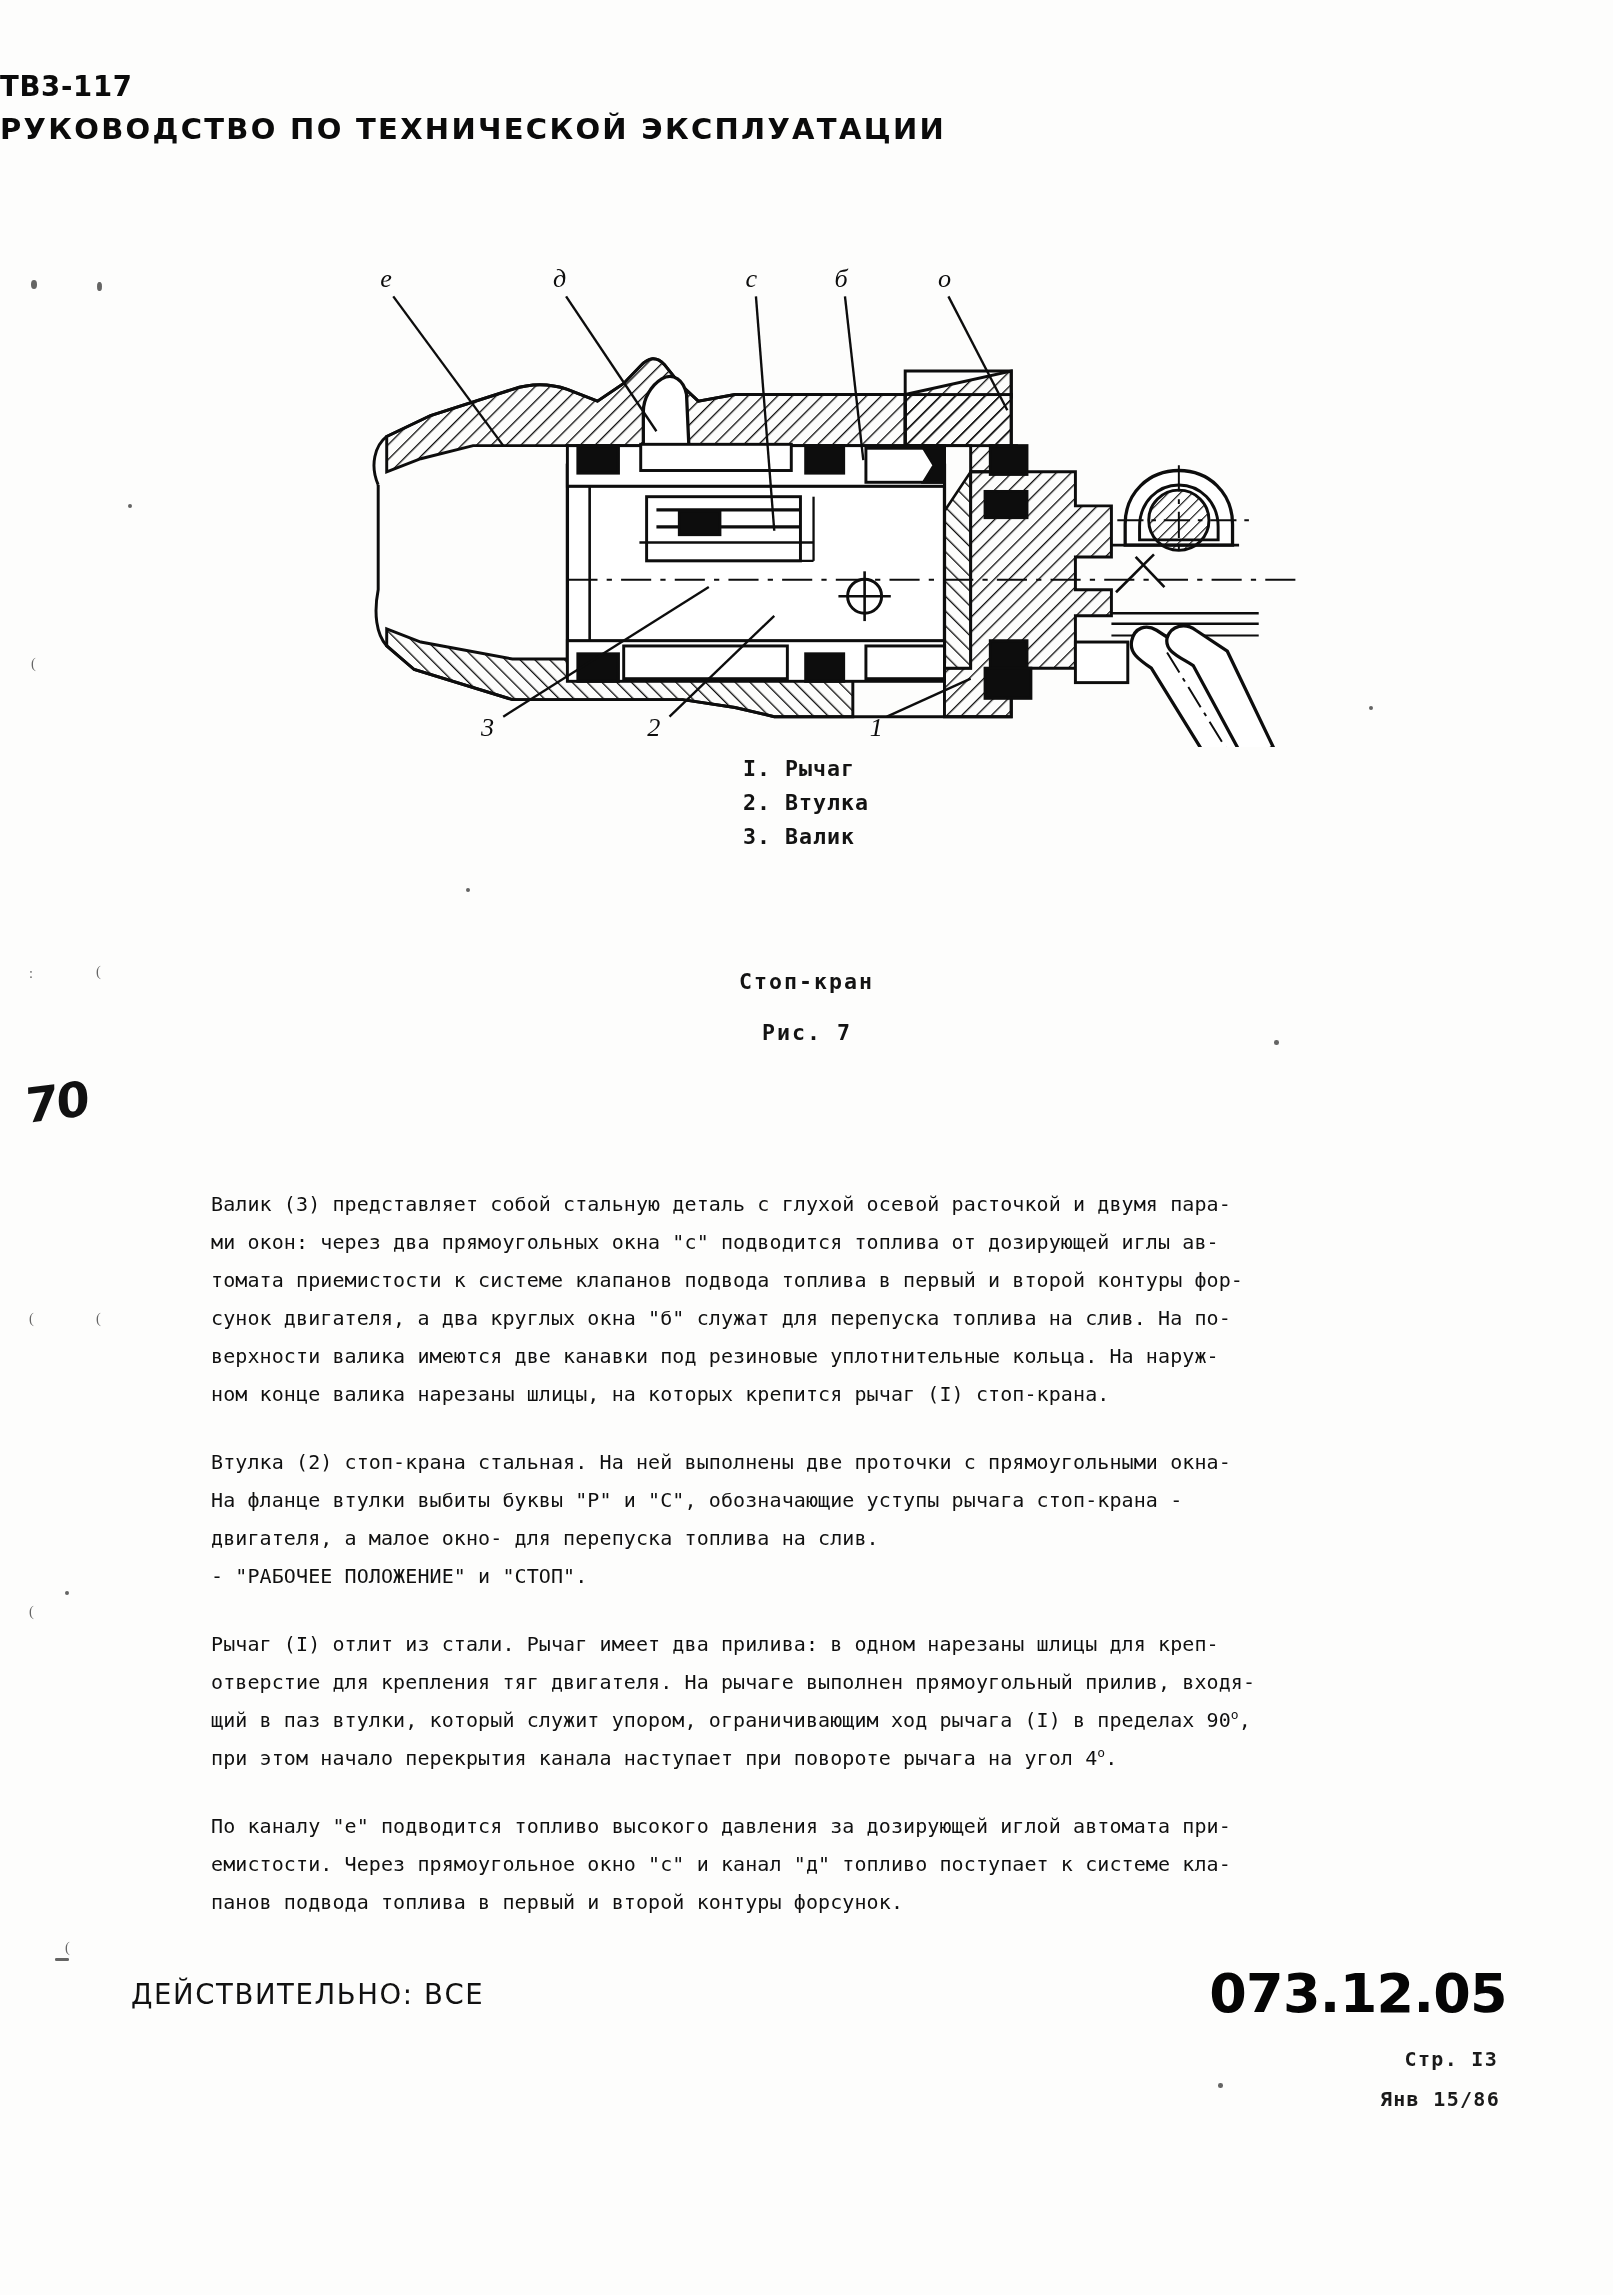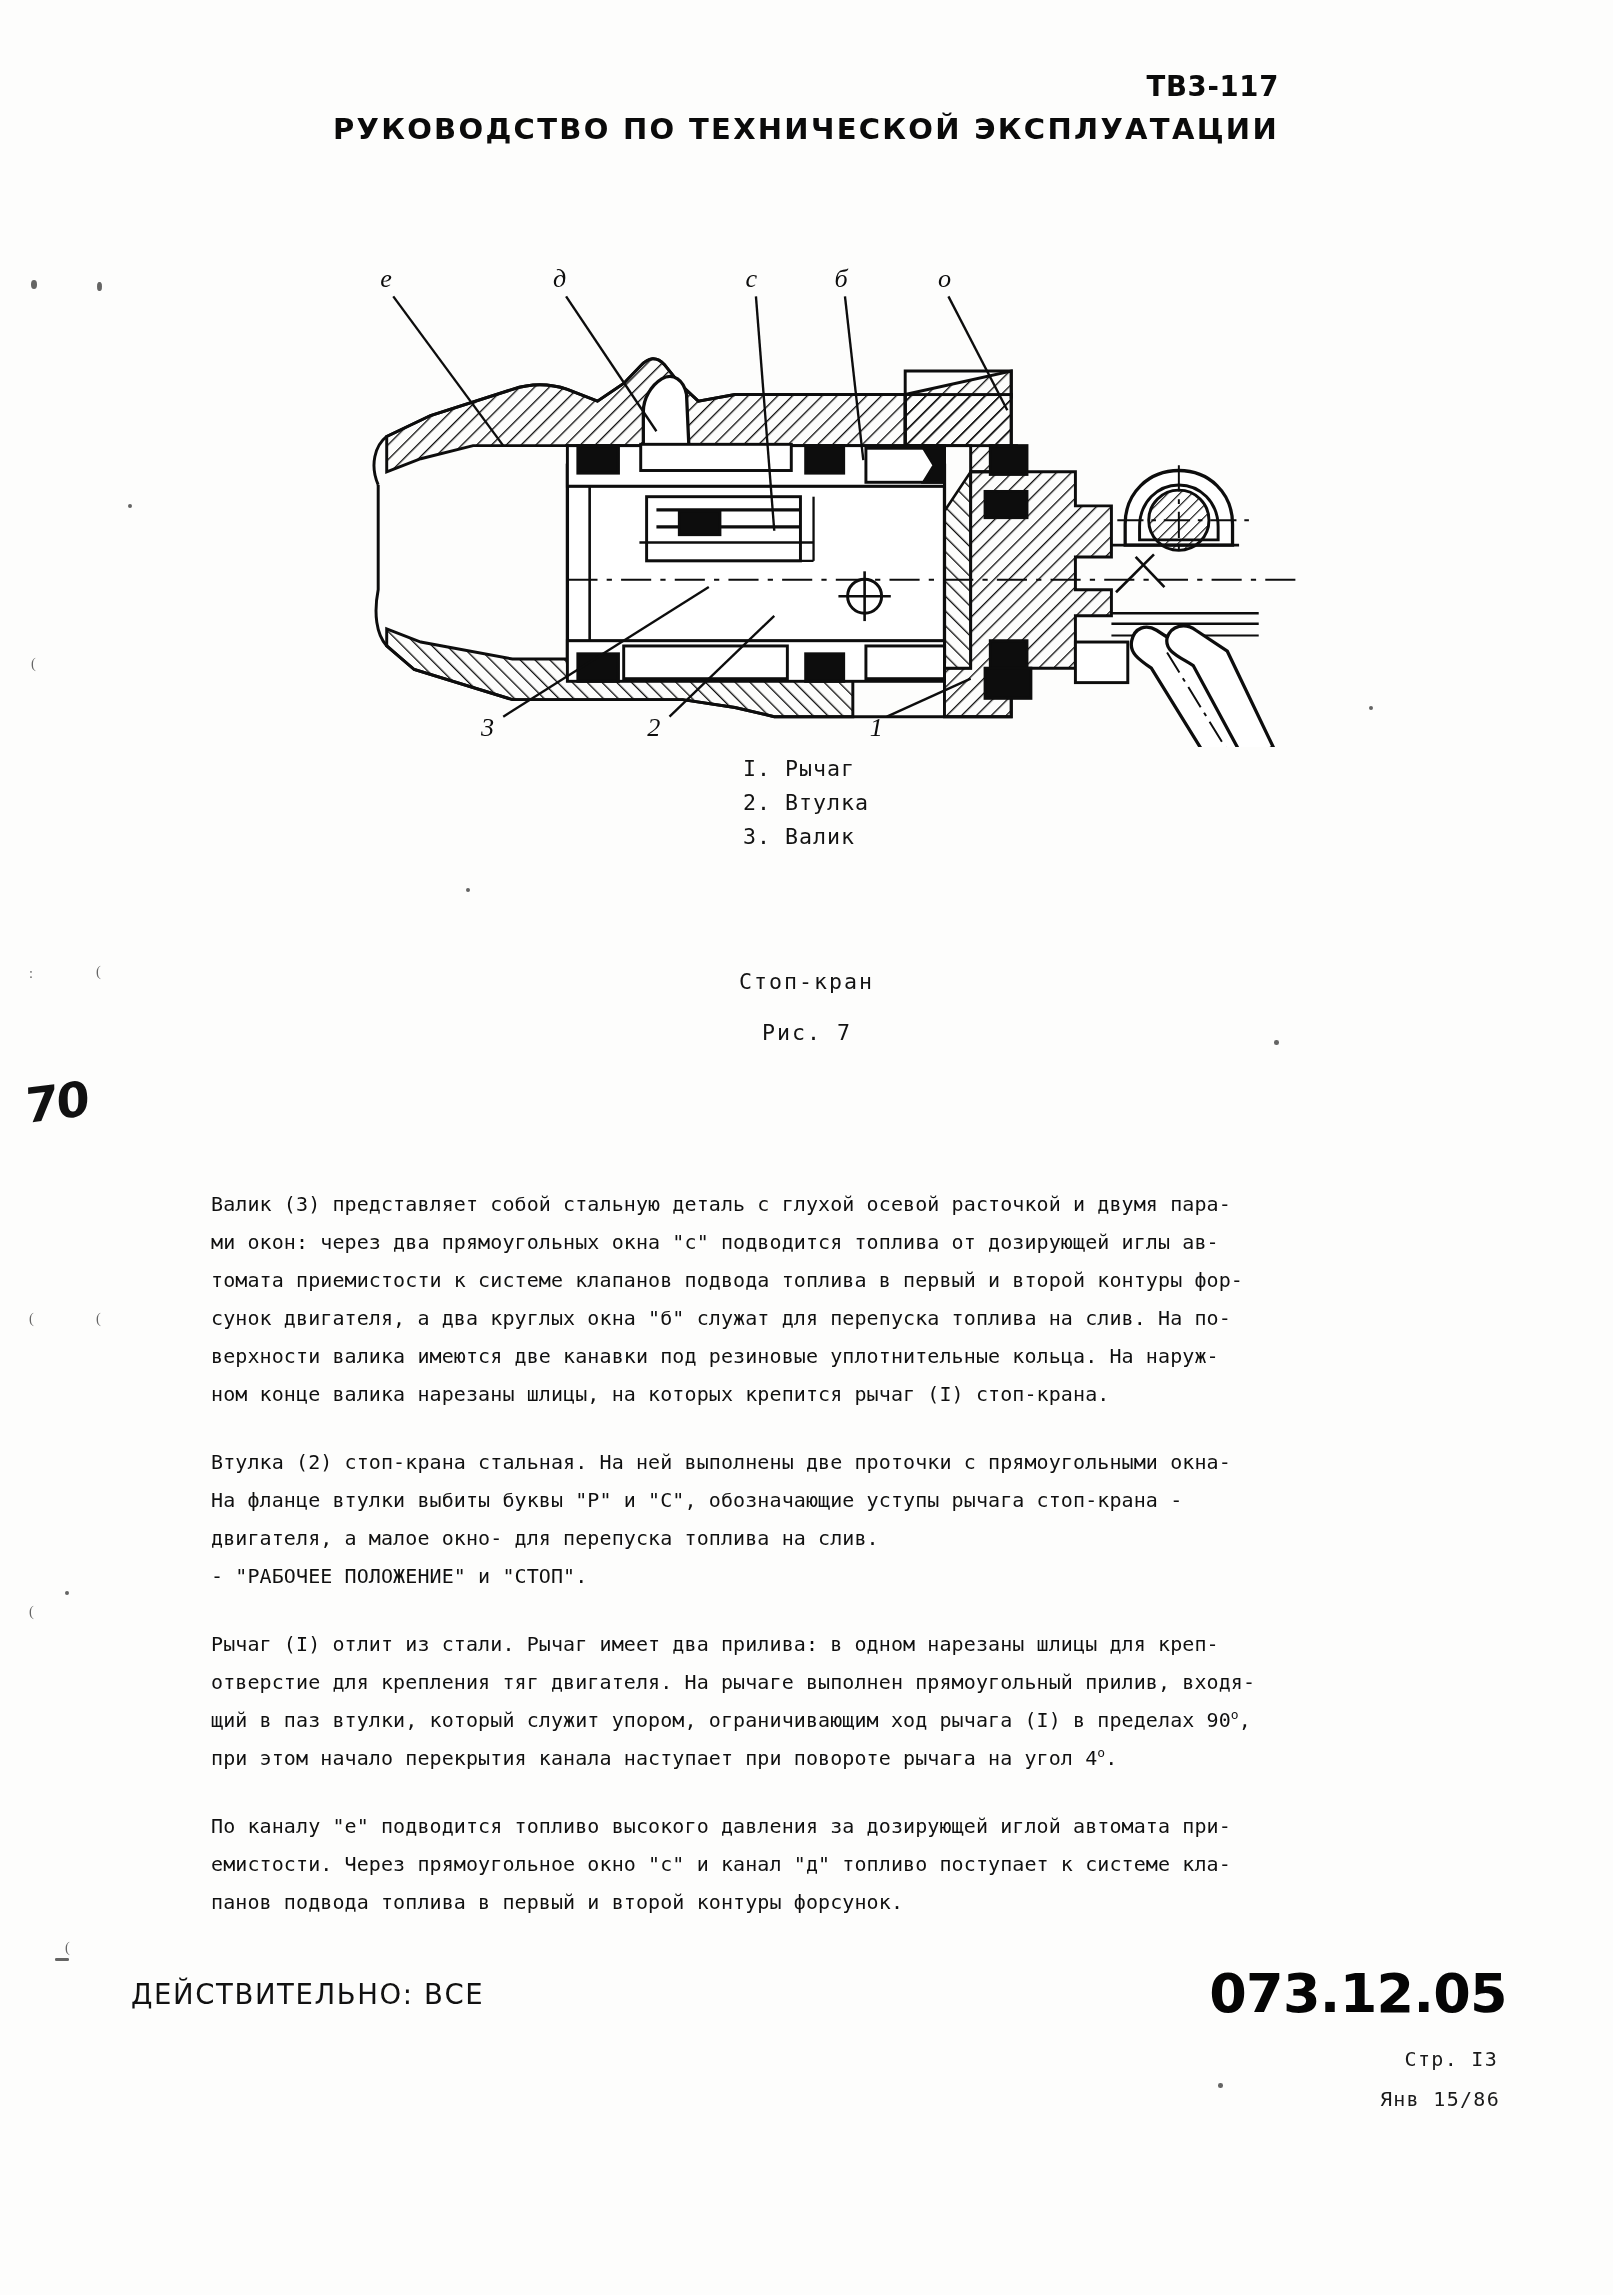--- a/index.html
+++ b/index.html
@@ -17,21 +17,21 @@
     background: #fdfdfc;
     overflow: hidden;
   }
 
   
   .header {
     position: absolute;
     top: 71px;
     left: 0;
     width: 1279px;
-    text-align: right;
+    text-align: left;
   }
   .hdr-model {
     font-family: "DejaVu Sans", sans-serif;
     font-weight: bold;
     font-size: 27.5px;
     letter-spacing: 0.7px;
     color: #0b0b0b;
     line-height: 1.15;
   }
   .hdr-title {
@@ -93,20 +93,21 @@
     font-family: "Liberation Serif", serif;
     font-style: italic;
     font-size: 40px;
     fill: #0d0d0d;
   }
 
   
   .typewriter {
     font-family: "DejaVu Sans Mono", monospace;
     color: #131313;
+    font-weight: bold;
   }
   .legend {
     position: absolute;
     left: 743px;
     top: 752px;
     font-size: 21.6px;
     line-height: 34px;
     letter-spacing: 1px;
   }
   .caption-name {

